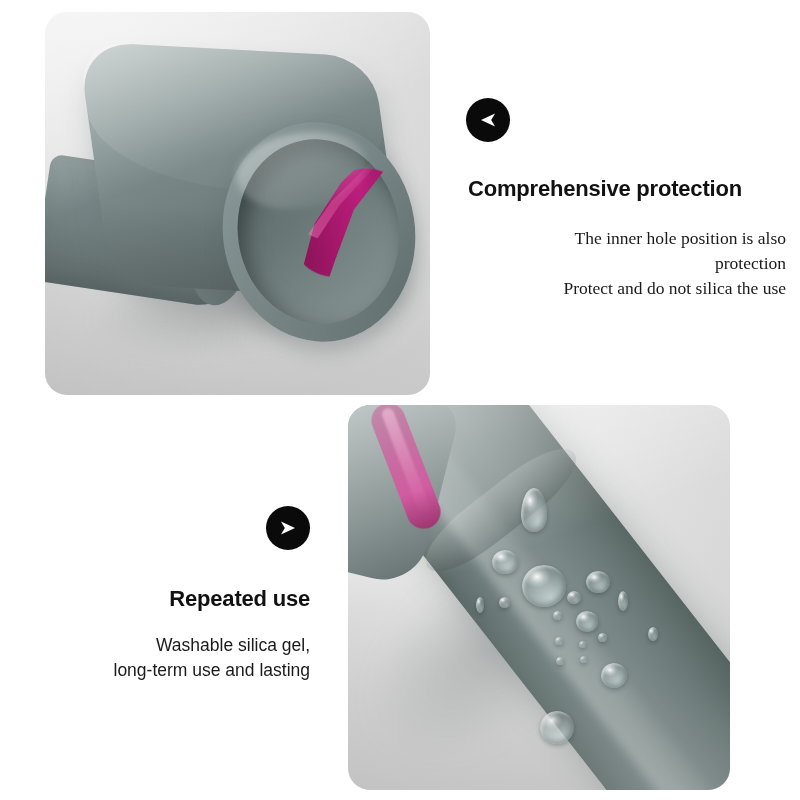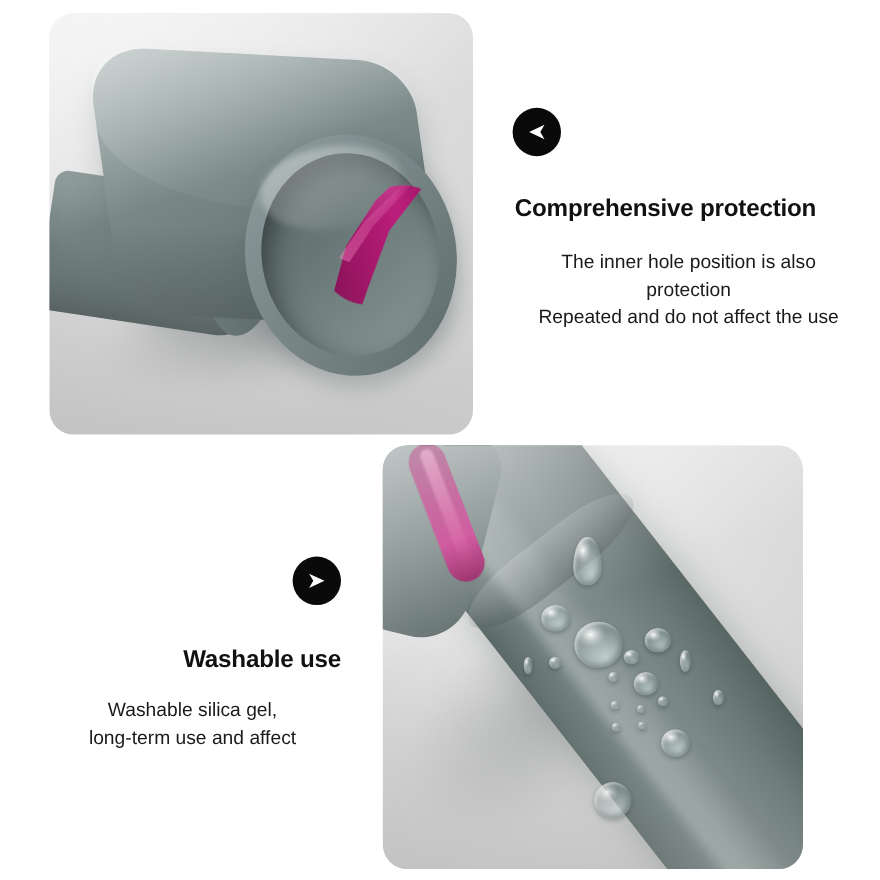--- a/index.html
+++ b/index.html
@@ -200,25 +200,25 @@
     letter-spacing:-.2px;white-space:nowrap;
   }
   .tb-body{
     position:absolute;
     font-size:17.5px;font-weight:normal;color:#1a1a1a;
     line-height:25px;
   }
 
   #badge-comprehensive{left:466px;top:98px;}
   #title-comprehensive{left:468px;top:176px;}
-  #body-comprehensive{left:466px;top:226px;width:320px;text-align:center;}
+  #body-comprehensive{left:466px;top:226px;width:320px;text-align:right;font-family:Liberation Serif, serif;}
 
   #badge-repeated{left:266px;top:506px;}
   #title-repeated{left:155px;top:586px;width:155px;text-align:right;}
-  #body-repeated{left:40px;top:633px;width:270px;text-align:center;}
+  #body-repeated{left:40px;top:633px;width:270px;text-align:right;}
 </style>
 </head>
 <body>
 
 <div class="stage">
 
   <div class="photo-panel" id="panel-top-left">
     <div class="p1-scene">
       <div class="p1-shadow"></div>
 
@@ -244,21 +244,21 @@
 
   <div class="arrow-badge" id="badge-comprehensive">
     <svg width="22" height="22" viewBox="0 0 22 22" aria-hidden="true">
       <path d="M4 11 L18 4.5 L14.2 11 L18 17.5 Z" fill="#ffffff"></path>
     </svg>
   </div>
   <div class="tb-title" id="title-comprehensive">Comprehensive protection</div>
   <div class="tb-body" id="body-comprehensive">
     <div>The inner hole position is also</div>
     <div>protection</div>
-    <div>Repeated and do not affect the use</div>
+    <div>Protect and do not silica the use</div>
   </div>
 
   <div class="photo-panel" id="panel-bottom-right">
     <div class="p2-scene">
       <div class="p2-shadow"></div>
 
       <div class="p2-handle">
         <div class="p2-handle-gloss"></div>
         <div class="p2-collar"></div>
       </div>
@@ -287,19 +287,19 @@
       <div class="drop" style="left:300px;top:222px;width:10px;height:14px;"></div>
     </div>
     <div class="panel-vignette"></div>
   </div>
 
   <div class="arrow-badge" id="badge-repeated">
     <svg width="22" height="22" viewBox="0 0 22 22" aria-hidden="true">
       <path d="M18 11 L4 4.5 L7.8 11 L4 17.5 Z" fill="#ffffff"></path>
     </svg>
   </div>
-  <div class="tb-title" id="title-repeated">Washable use</div>
+  <div class="tb-title" id="title-repeated">Repeated use</div>
   <div class="tb-body" id="body-repeated">
     <div>Washable silica gel,</div>
-    <div>long-term use and affect</div>
+    <div>long-term use and lasting</div>
   </div>
 
 </div>
 
 </body></html>

